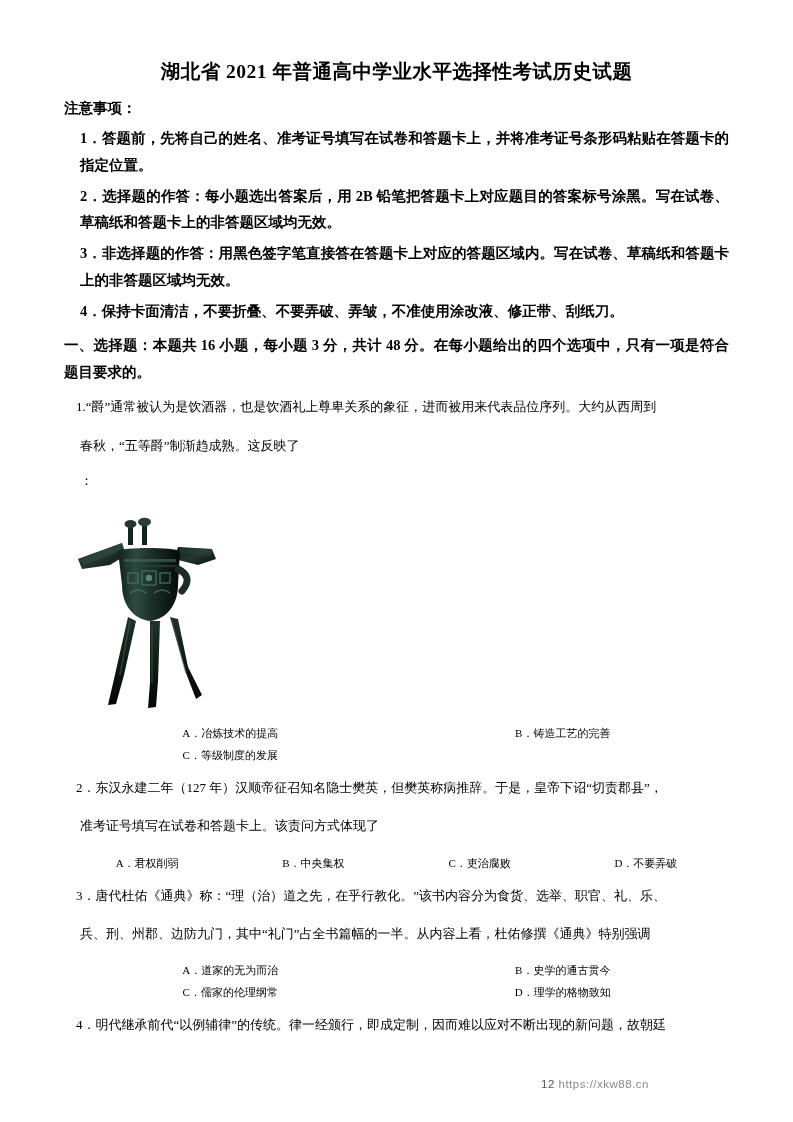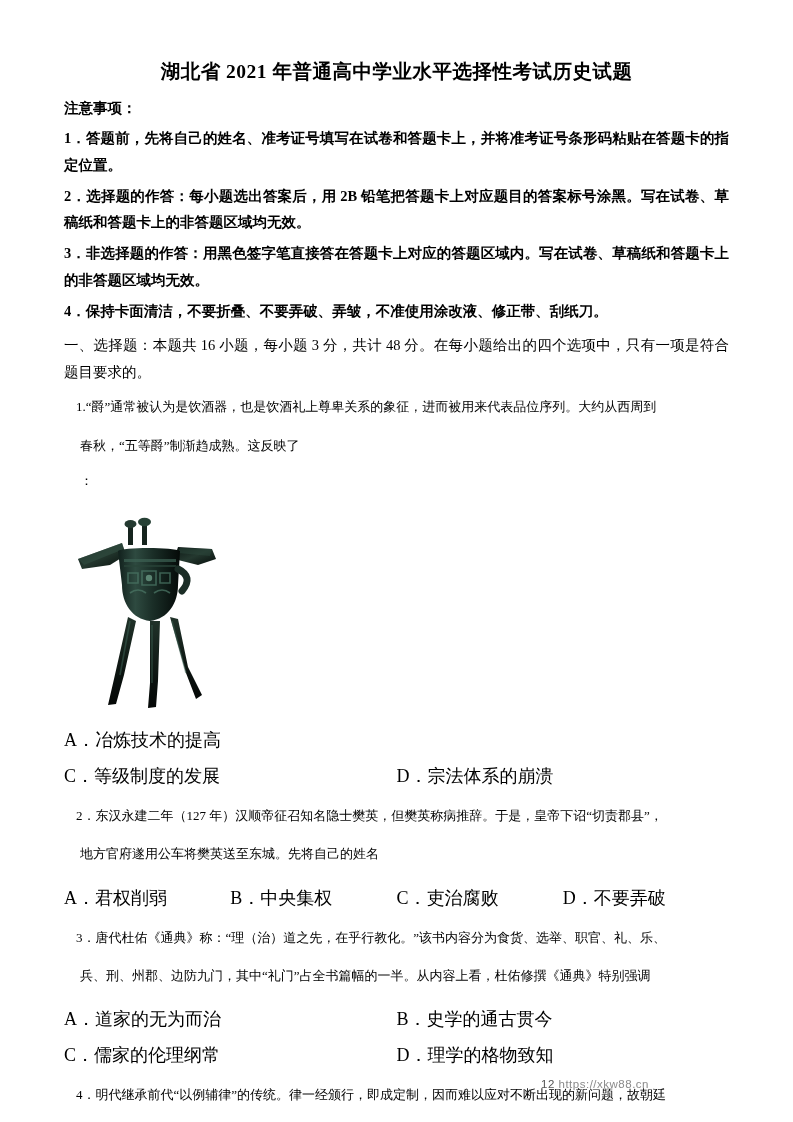--- a/index.html
+++ b/index.html
@@ -38,48 +38,49 @@
   }
   .notice-label {
     font-size: 14.5px;
     font-weight: bold;
     margin: 8px 0 7px 0;
   }
   .notice-item {
     font-size: 14.5px;
     font-weight: bold;
     line-height: 1.85;
-    margin: 0 0 4px 0;
+    margin: 0 0 4px 16px;
     text-align: justify;
   }
   .section-head {
     font-size: 14.5px;
-    font-weight: normal;
+    font-weight: bold;
     line-height: 1.85;
     margin: 7px 0 6px 0;
     text-align: justify;
   }
   .q-stem {
     font-size: 13px;
     line-height: 1.95;
     margin: 9px 0 2px 12px;
     text-align: justify;
   }
   .q-stem-sub {
     font-size: 13px;
     line-height: 1.5;
     margin: 16px;
   }
   .options {
     margin: 6px 0 2px 0;
   }
   .opt-row {
     display: flex;
-    font-size: 18px;
+    font-size: 11px;
     line-height: 2.0;
+    text-align: center;
   }
   .opt {
     flex: 0 0 50%;
     box-sizing: border-box;
   }
   .opt-row.four .opt {
     flex: 0 0 25%;
   }
   .figure-wrap {
     margin: 10px 0 6px 0;
@@ -183,31 +184,31 @@
 
           <path d="M60 114 L50 168" stroke="#3c6153" stroke-width="1.6" opacity="0.55" fill="none"></path>
           <path d="M82 118 L82 176" stroke="#3c6153" stroke-width="1.6" opacity="0.5" fill="none"></path>
           <path d="M102 114 L116 166" stroke="#3c6153" stroke-width="1.6" opacity="0.5" fill="none"></path>
         </svg>
       </div>
 
       <div class="options">
         <div class="opt-row">
           <div class="opt">A．冶炼技术的提高</div>
+          <div class="opt">B．铸造工艺的完善</div>
         </div>
         <div class="opt-row">
           <div class="opt">C．等级制度的发展</div>
-          <div class="opt">D．宗法体系的崩溃</div>
         </div>
       </div>
     </div>
 
     <div>
       <p class="q-stem">2．东汉永建二年（127 年）汉顺帝征召知名隐士樊英，但樊英称病推辞。于是，皇帝下诏“切责郡县”，</p>
-      <p class="q-stem q-stem-sub">地方官府遂用公车将樊英送至东城。先将自己的姓名</p>
+      <p class="q-stem q-stem-sub">准考证号填写在试卷和答题卡上。该责问方式体现了</p>
       <div class="options">
         <div class="opt-row four">
           <div class="opt">A．君权削弱</div>
           <div class="opt">B．中央集权</div>
           <div class="opt">C．吏治腐败</div>
           <div class="opt">D．不要弄破</div>
         </div>
       </div>
     </div>
 

